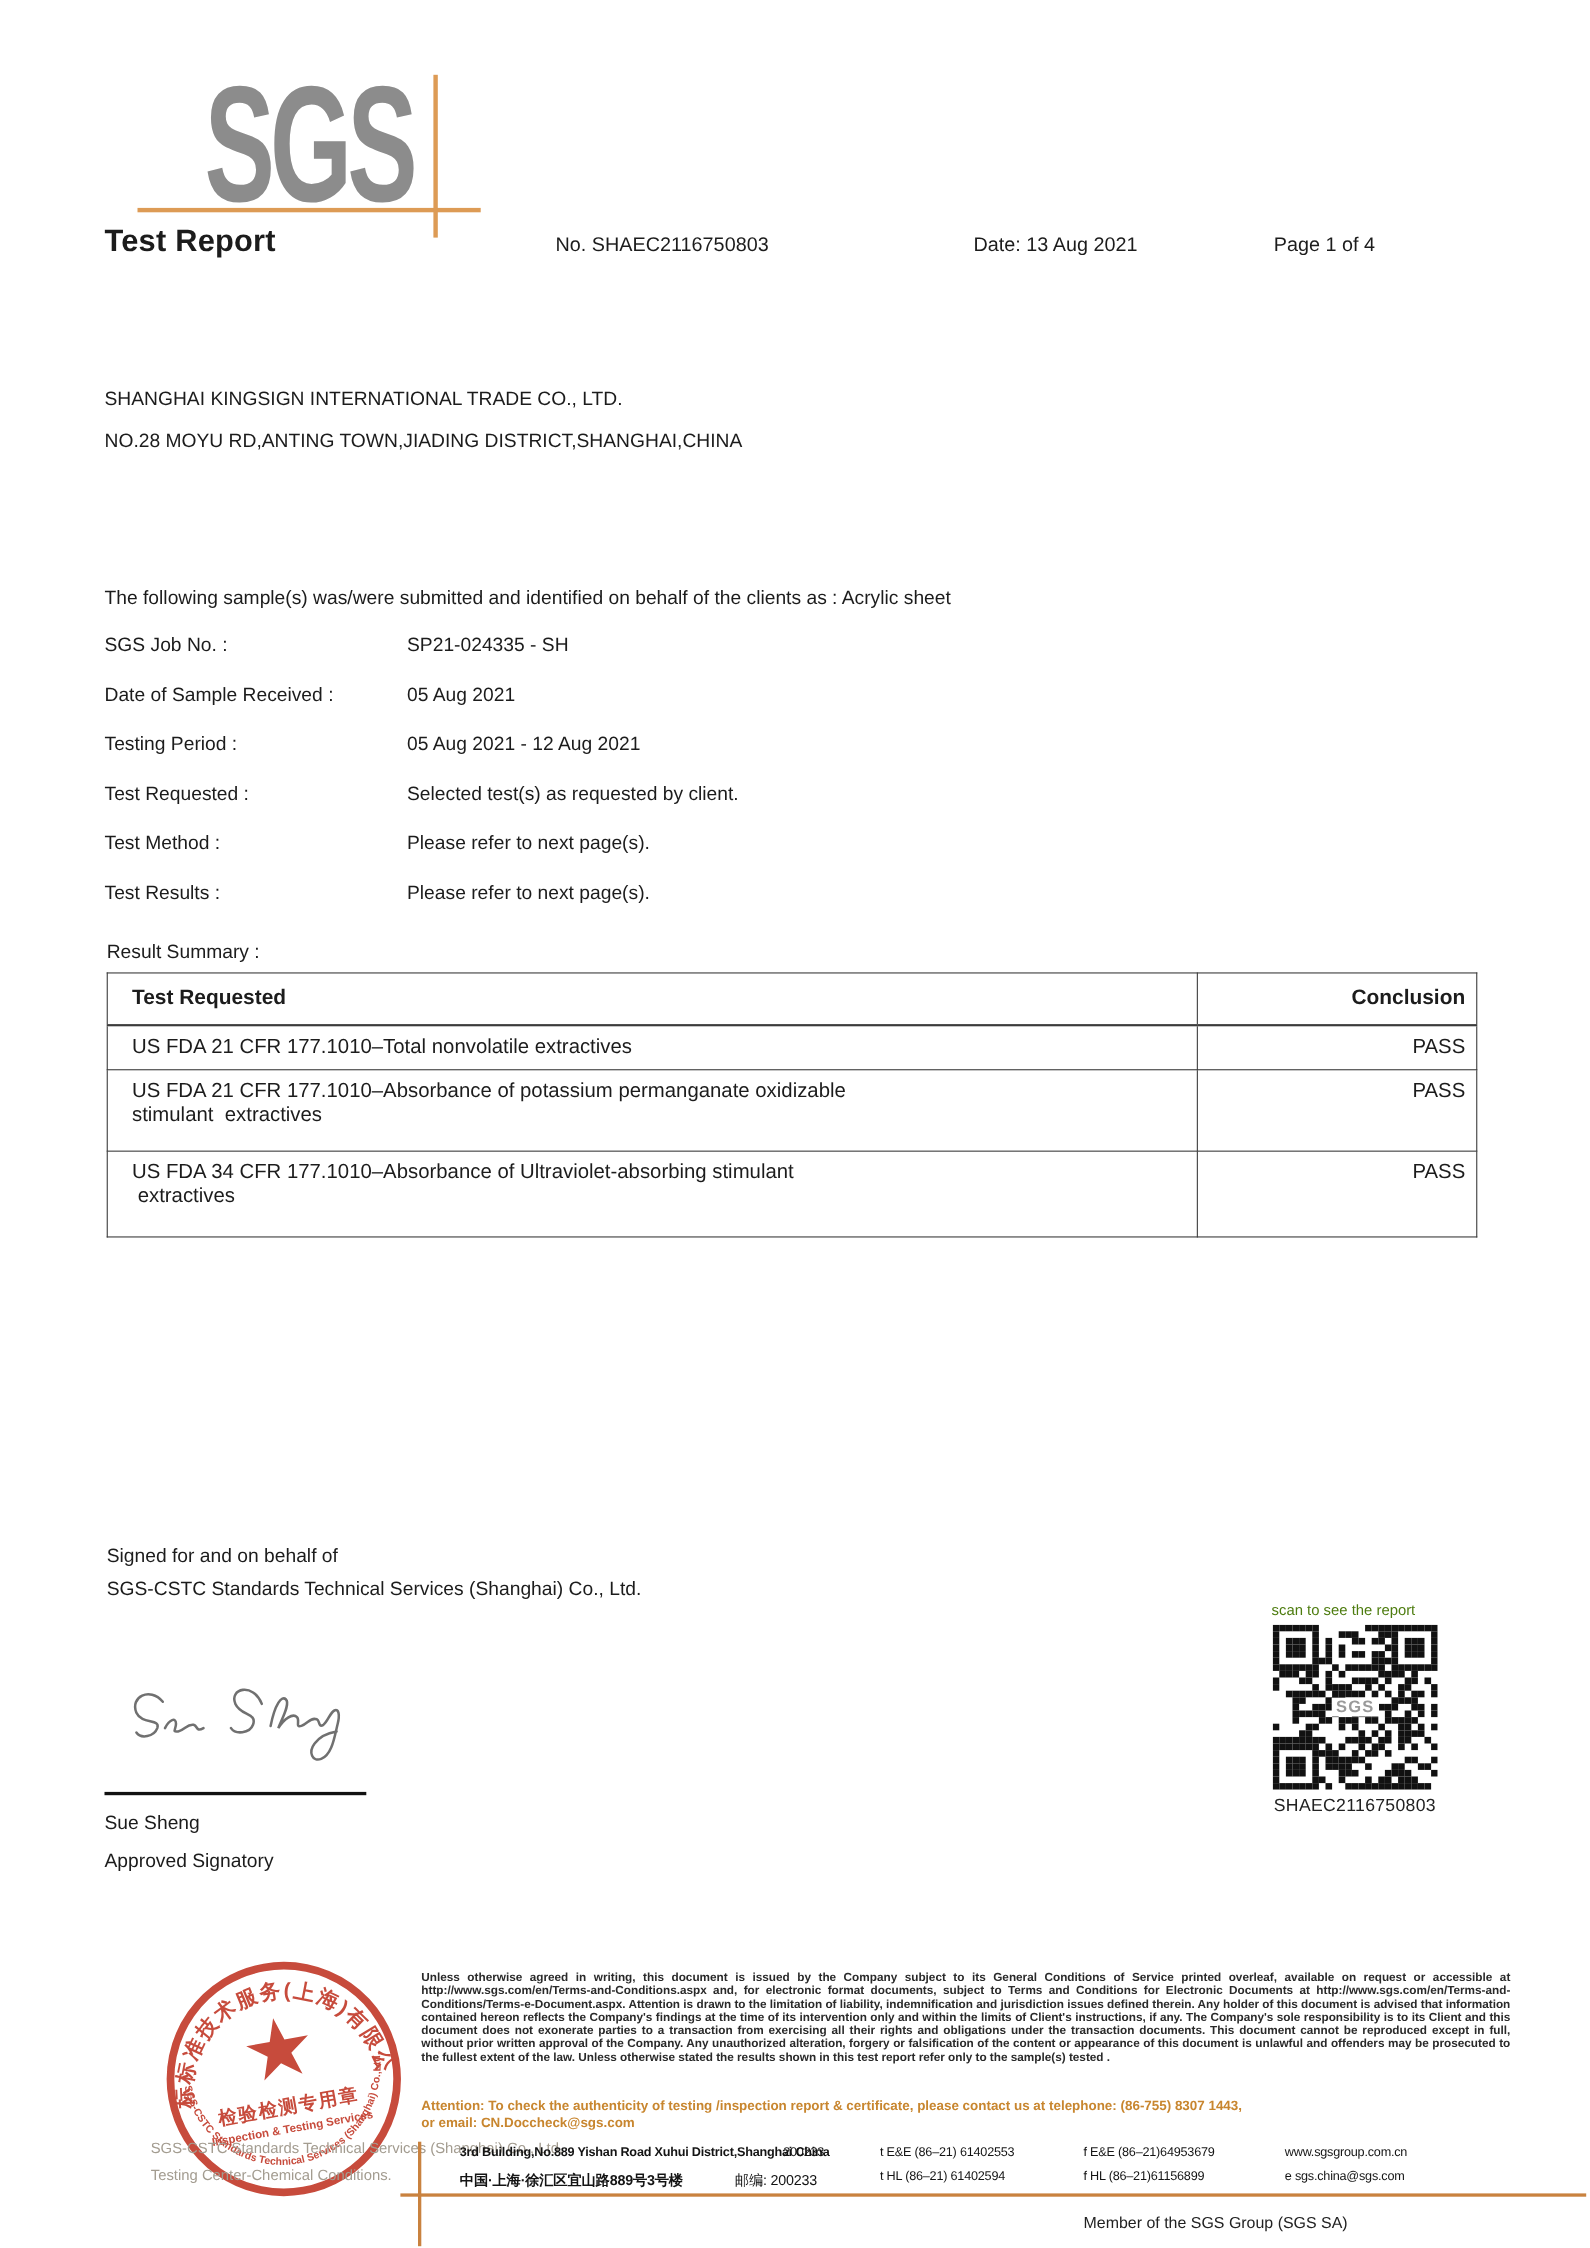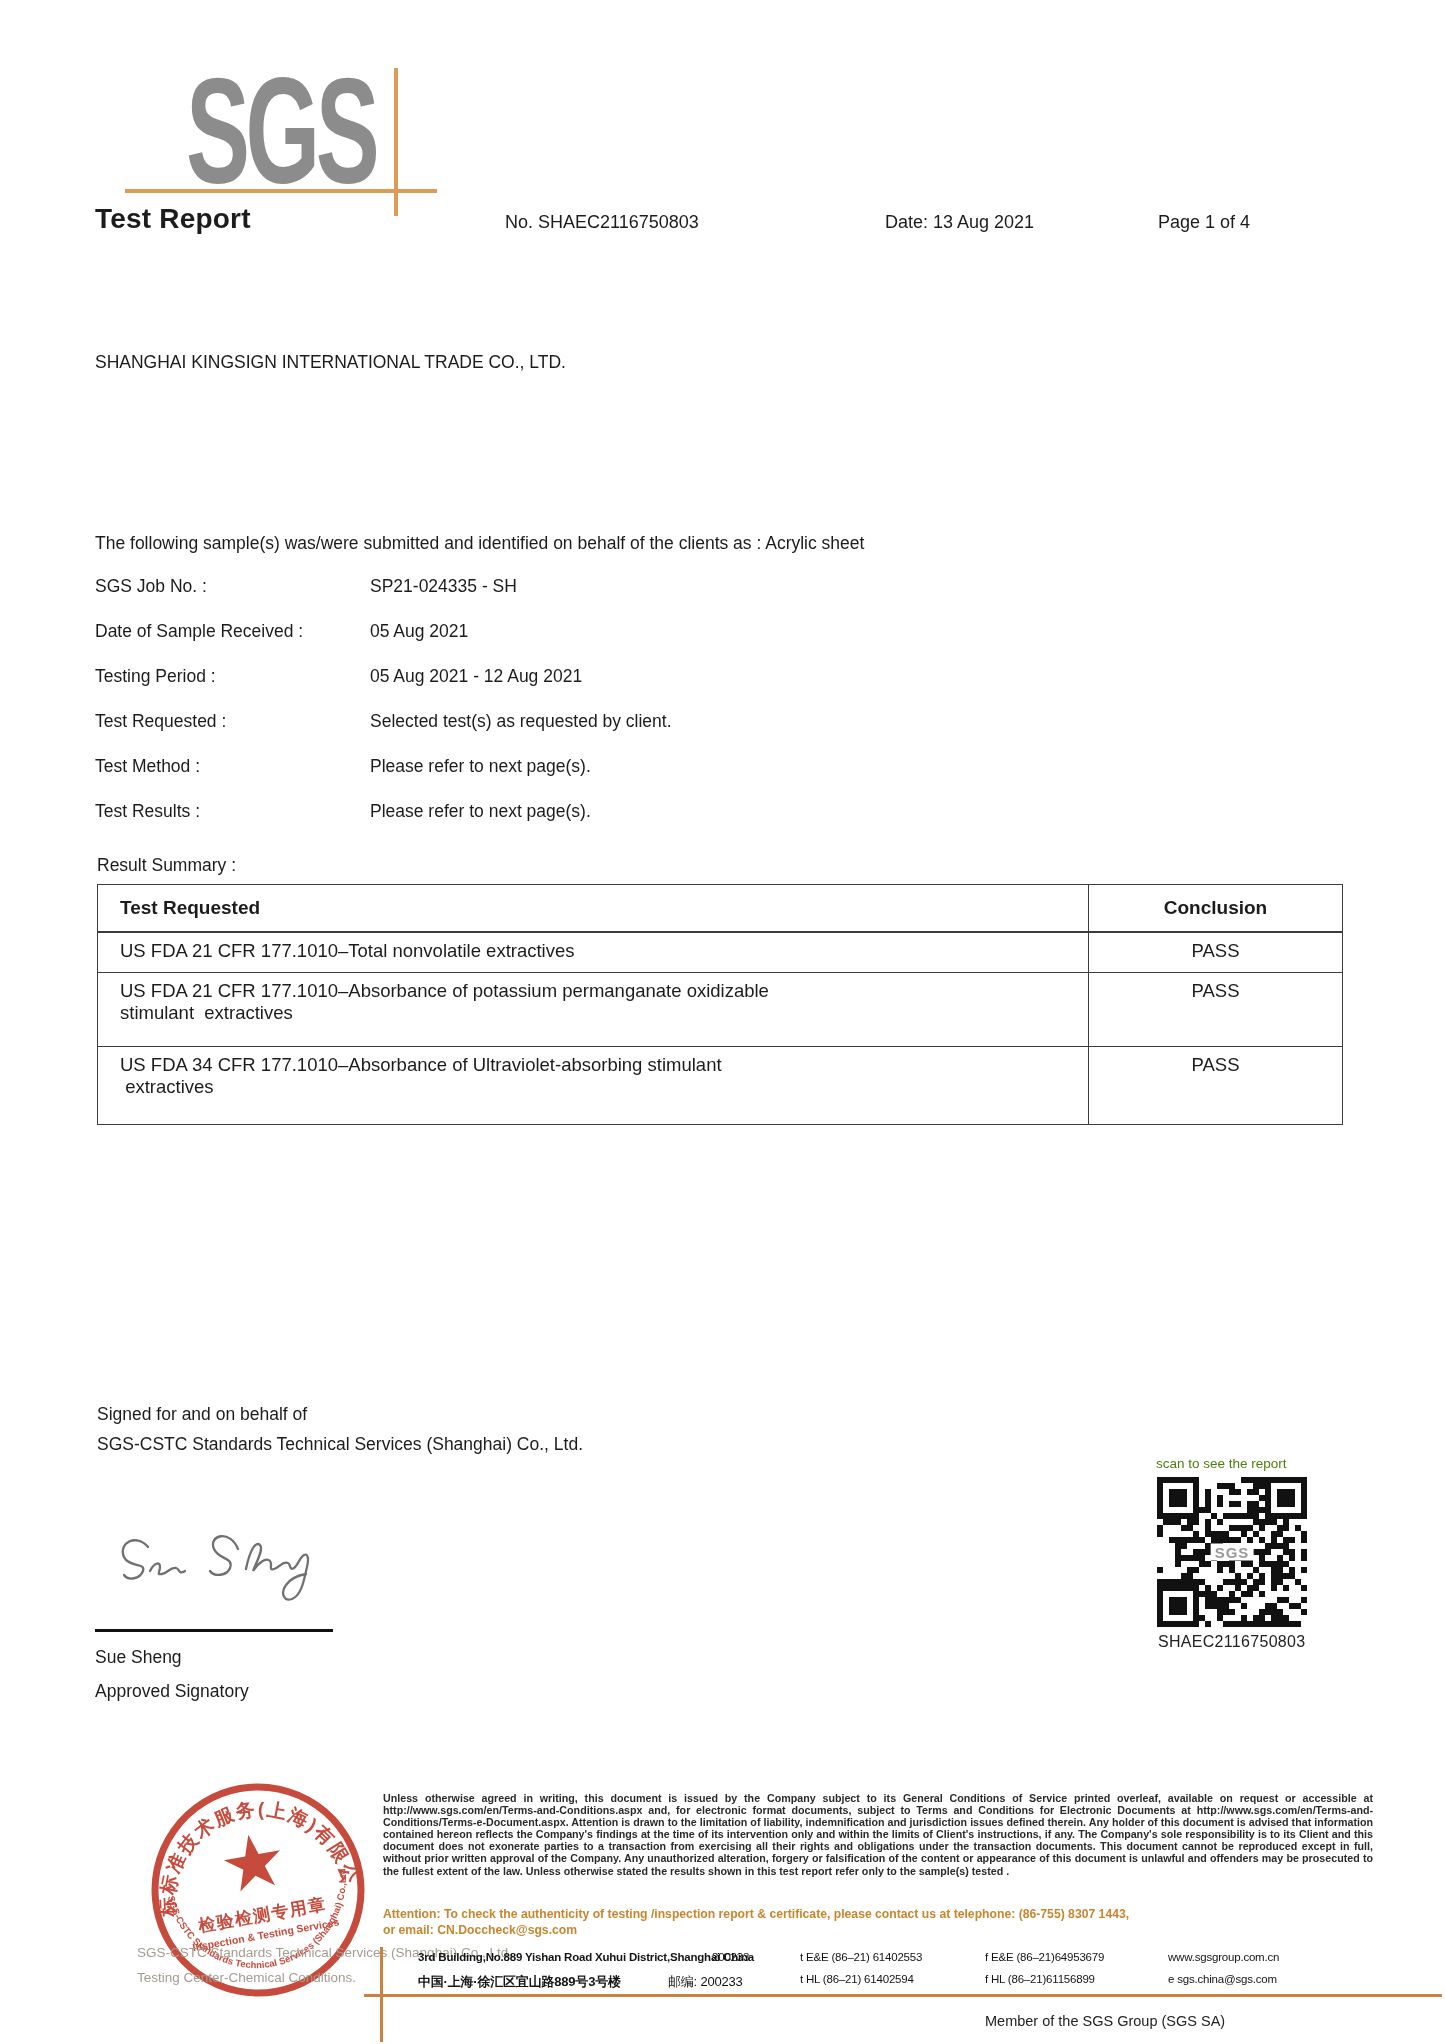--- a/index.html
+++ b/index.html
@@ -27,21 +27,21 @@
   .fields { left:95px; top:576px; width:900px; }
   .frow { display:flex; height:45px; align-items:flex-start; }
   .flabel { width:275px; font-size:17.5px; }
   .fvalue { font-size:17.5px; }
 
   .summary-heading { left:97px; top:855px; font-size:17.5px; }
 
   table.result { position:absolute; left:97px; top:884px; width:1246px; border-collapse:collapse; table-layout:fixed; }
   table.result th, table.result td { border:1.6px solid #3c3c3c; font-size:18.5px; padding:7px 10px 6px 22px; text-align:left; vertical-align:top; }
   table.result th { font-size:19px; font-weight:bold; padding-top:12px; padding-bottom:12px; }
-  table.result th.conc, table.result td.conc { text-align:center; padding-left:10px; width:254px; }
+  table.result th.conc, table.result td.conc { text-align:right; padding-left:10px; width:254px; }
   table.result th { border-bottom-width:2.5px; }
   td.testcell { white-space:pre-wrap; }
   tr.r1 td { height:40px; }
   tr.r2 td { height:74px; }
   tr.r3 td { height:78px; }
 
   .sig-line1 { left:97px; top:1404px; font-size:17.5px; }
   .sig-line2 { left:97px; top:1434px; font-size:17.5px; }
   .sig-svg   { left:110px; top:1505px; }
   .sig-rule  { left:95px; top:1629px; width:238px; height:3px; background:#111; }
@@ -82,20 +82,21 @@
   <div class="abs logo-text">SGS</div>
   <div class="abs logo-hline"></div>
   <div class="abs logo-vline"></div>
 
   <div class="abs doc-title">Test Report</div>
   <div class="abs hdr-no">No. SHAEC2116750803</div>
   <div class="abs hdr-date">Date: 13 Aug 2021</div>
   <div class="abs hdr-page">Page 1 of 4</div>
 
   <div class="abs client-name">SHANGHAI KINGSIGN INTERNATIONAL TRADE CO., LTD.</div>
+  <div class="abs client-addr">NO.28 MOYU RD,ANTING TOWN,JIADING DISTRICT,SHANGHAI,CHINA</div>
 
   <div class="abs intro">The following sample(s) was/were submitted and identified on behalf of the clients as : Acrylic sheet</div>
 
   <div class="abs fields">
     <div class="frow">
       <div class="flabel">SGS Job No. :</div>
       <div class="fvalue">SP21-024335 - SH</div>
     </div>
     <div class="frow">
       <div class="flabel">Date of Sample Received :</div>

